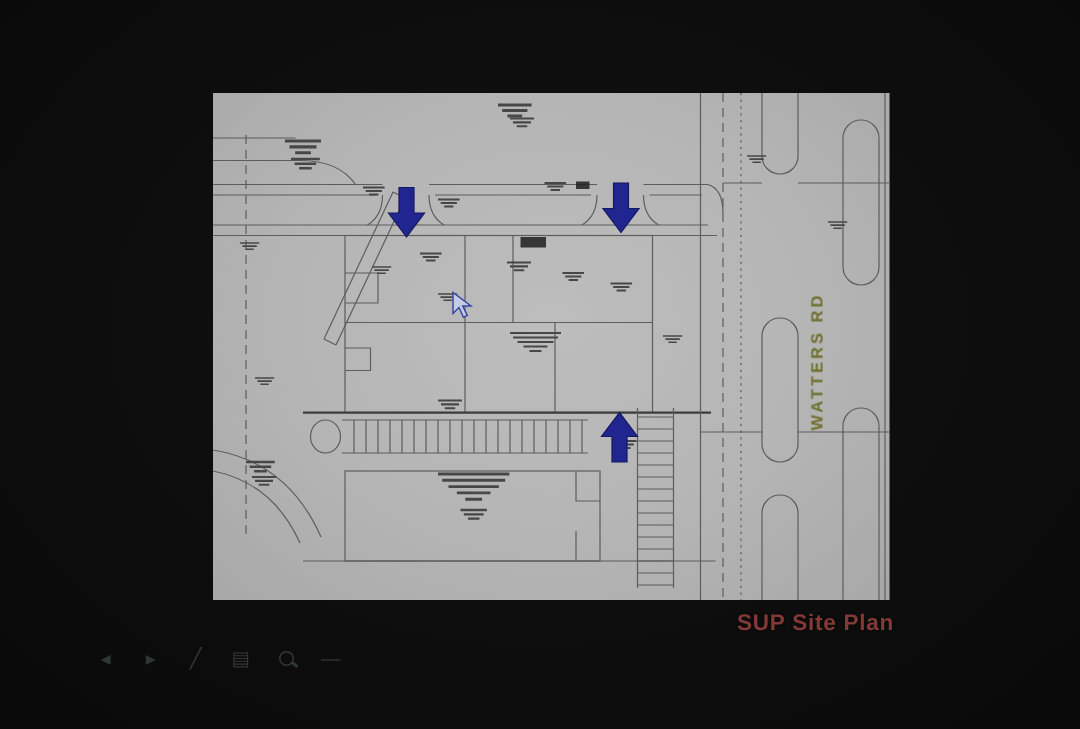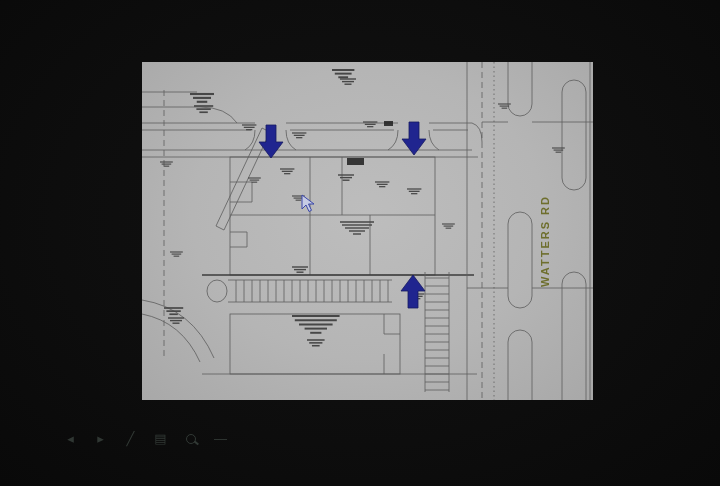--- a/index.html
+++ b/index.html
@@ -181,20 +181,21 @@
         <polygon class="arrow" points="267,60 277,60 277,77 284,77 272,93 260,77 267,77"></polygon>
         <polygon class="arrow" points="266,246 276,246 276,229 283,229 271,213 259,229 266,229"></polygon>
       </g>
 
       <path class="cursor" d="M160,133 l0,14 l4,-4 l3,6.5 l2.5,-1.2 l-3,-6.3 l5.5,0 z"></path>
     </svg>
 
     <div class="road-label">WATTERS RD</div>
   </div>
 
+  <div class="caption">SUP Site Plan</div>
 
   <div class="toolbar">
     <span class="tool">◂</span>
     <span class="tool">▸</span>
     <span class="tool">╱</span>
     <span class="tool">▤</span>
     <span class="tool">
         <span class="mag-glass"></span>
       </span>
     <span class="tool">—</span>

